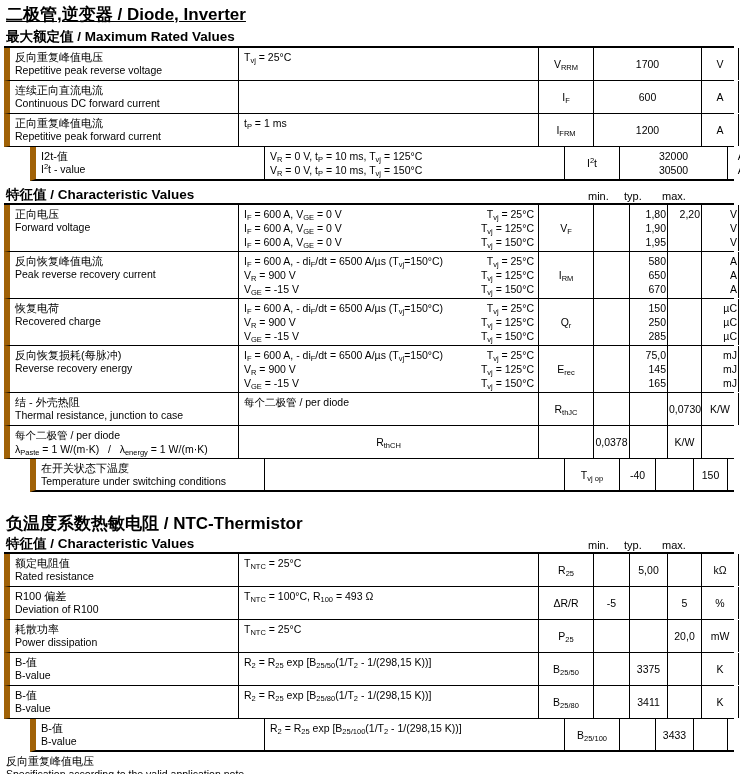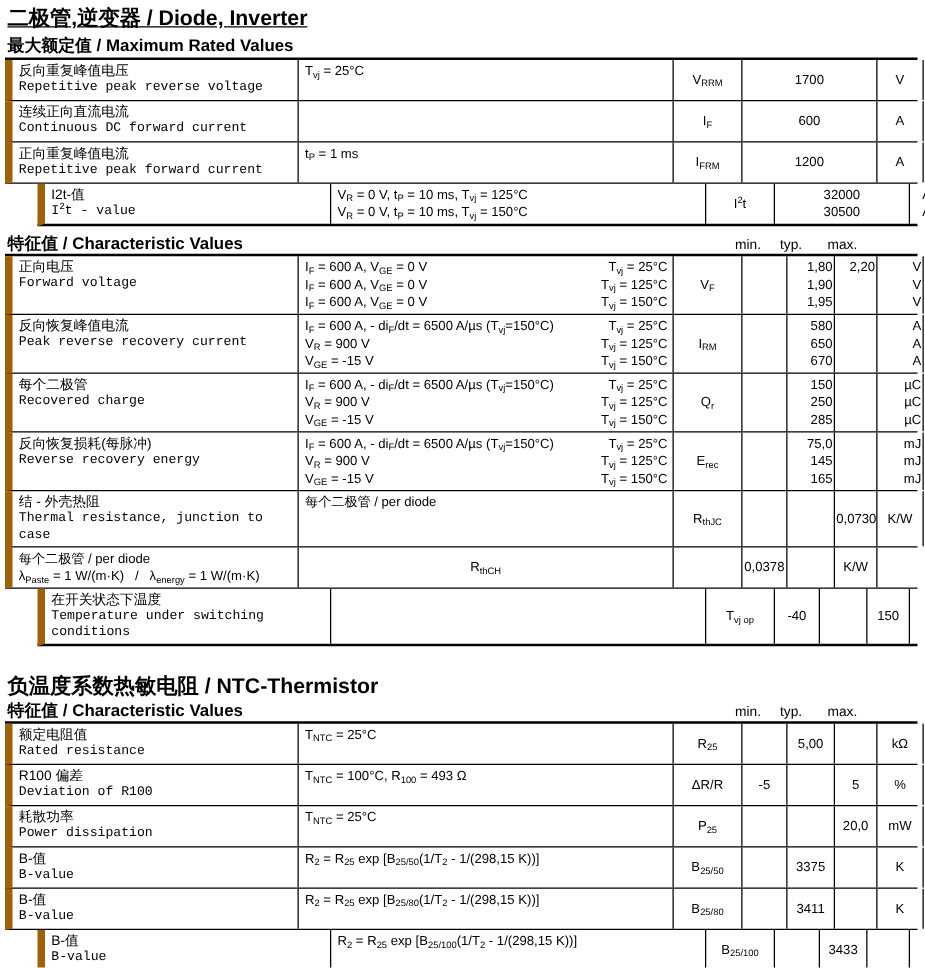--- a/index.html
+++ b/index.html
@@ -11,21 +11,21 @@
   .hdr-grid .head{grid-column:1/4;font-size:13.5px;font-weight:bold;line-height:17px;padding-left:2px;}
   .hdr-grid .mtm{font-size:11px;line-height:14px;text-align:left;padding-bottom:0;}
   .dtable{width:730px;}
   .row{display:grid;border-bottom:1px solid #000;border-left:6px solid #a16207;min-height:33px;box-sizing:border-box;}
   .row.last{border-bottom-width:2px;margin-left:26px;}
   .t-span .row{grid-template-columns:229px 300px 55px 108px 37px;}
   .t-full .row{grid-template-columns:229px 300px 55px 36px 38px 34px 37px;}
   .cell{border-right:1px solid #000;box-sizing:border-box;overflow:hidden;padding:2px 3px;font-size:10.5px;line-height:14px;}
   .cell.namec{padding-left:5px;}
   .namec .cn{font-size:11px;line-height:14px;}
-  .namec .en{font-size:10.5px;line-height:13px;font-family:Liberation Mono, monospace;}
+  .namec .en{font-size:10.5px;line-height:13px;}
   .condc{padding-left:5px;padding-right:4px;}
   .condc .cline{display:flex;justify-content:space-between;line-height:14px;white-space:nowrap;}
   .vcell{display:flex;flex-direction:column;justify-content:center;text-align:center;padding:2px 1px;}
   .vcell.top{justify-content:flex-start;text-align:right;}
   .vcell div{line-height:14px;}
   sub{font-size:7.5px;vertical-align:-2px;line-height:0;}
   sup{font-size:7.5px;vertical-align:4px;line-height:0;}
   .ntc-title{font-size:17px;font-weight:bold;line-height:20px;margin:22px 0 0 2px;}
   .ntc-sub{margin-top:1px;}
   .footer{margin-top:2px;padding-left:2px;}
@@ -205,21 +205,21 @@
         </div>
         <div class="cell vcell top"></div>
         <div class="cell vcell top">
           <div class="vline">A</div>
           <div class="vline">A</div>
           <div class="vline">A</div>
         </div>
       </div>
       <div class="row">
         <div class="cell namec">
-          <div class="cn">每个二极管</div>
+          <div class="cn">恢复电荷</div>
           <div class="en">Recovered charge</div>
         </div>
         <div class="cell condc">
           <div class="cline">
             <div class="cl">I<sub>F</sub> = 600 A, - di<sub>F</sub>/dt = 6500 A/µs (T<sub>vj</sub>=150°C)</div>
             <div class="cr">T<sub>vj</sub> = 25°C</div>
           </div>
           <div class="cline">
             <div class="cl">V<sub>R</sub> = 900 V</div>
             <div class="cr">T<sub>vj</sub> = 125°C</div>

